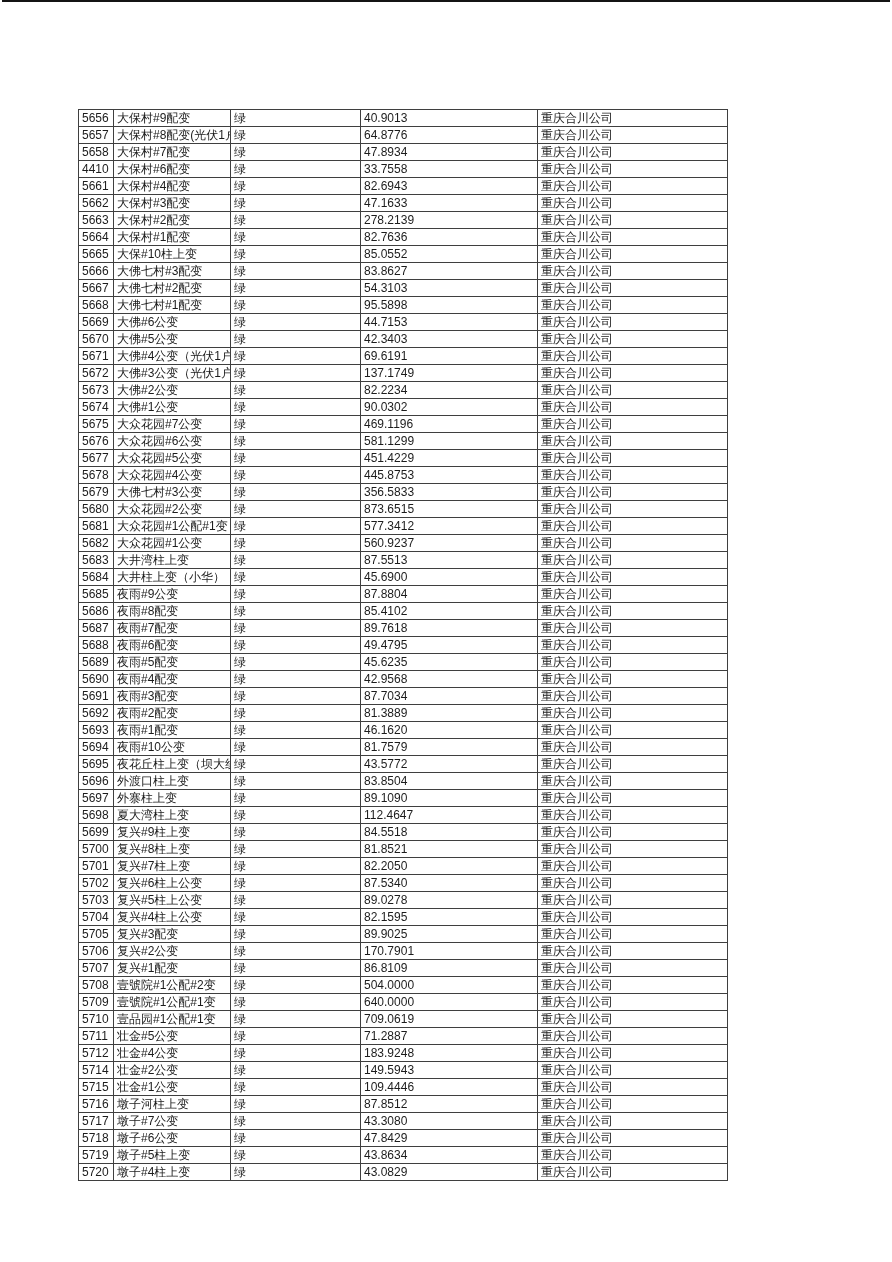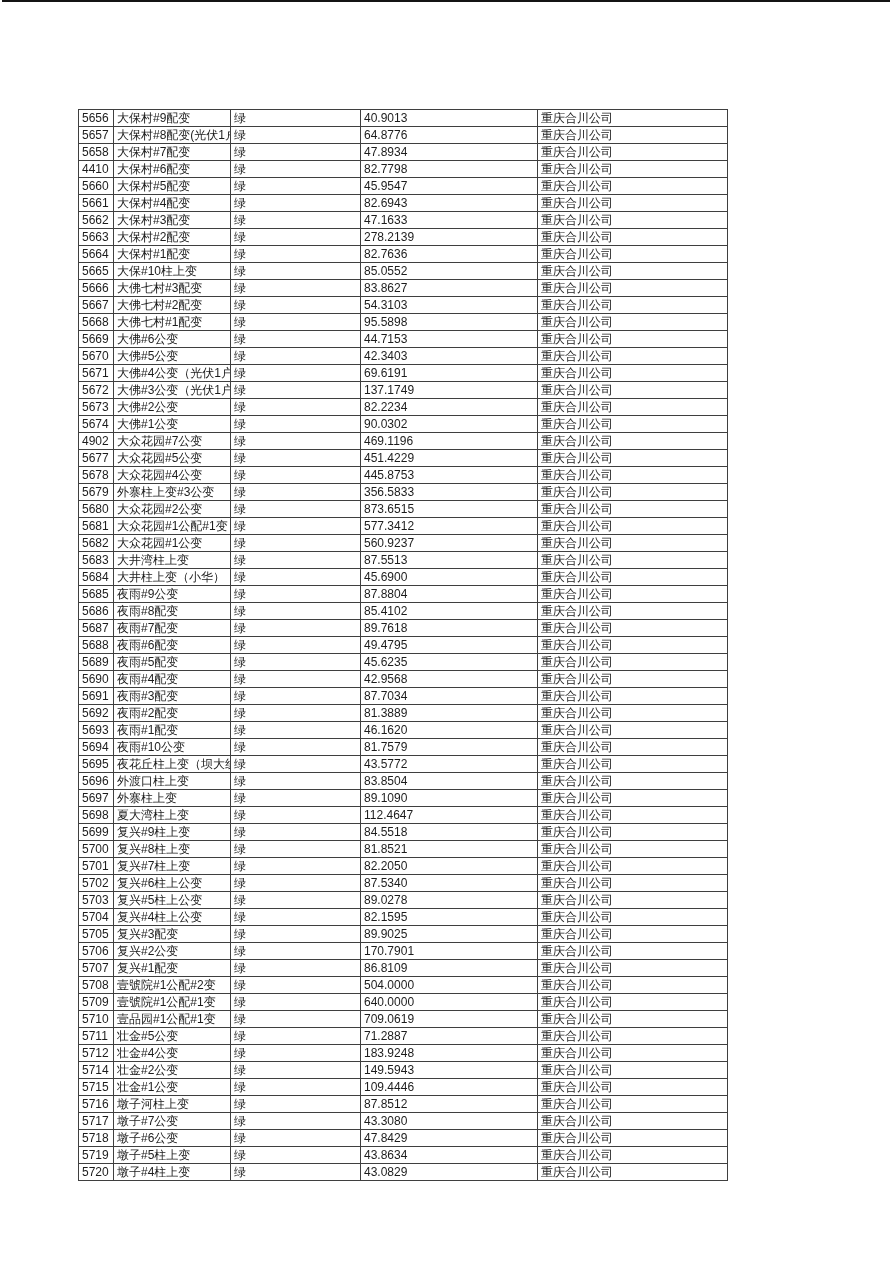--- a/index.html
+++ b/index.html
@@ -80,28 +80,21 @@
           <td>5658</td>
           <td>大保村#7配变</td>
           <td>绿</td>
           <td>47.8934</td>
           <td>重庆合川公司</td>
         </tr>
         <tr>
           <td>4410</td>
           <td>大保村#6配变</td>
           <td>绿</td>
-          <td>82.7798</td>
-          <td>重庆合川公司</td>
-        </tr>
-        <tr>
-          <td>5660</td>
-          <td>大保村#5配变</td>
-          <td>绿</td>
-          <td>45.9547</td>
+          <td>33.7558</td>
           <td>重庆合川公司</td>
         </tr>
         <tr>
           <td>5661</td>
           <td>大保村#4配变</td>
           <td>绿</td>
           <td>82.6943</td>
           <td>重庆合川公司</td>
         </tr>
         <tr>
@@ -189,43 +182,50 @@
           <td>重庆合川公司</td>
         </tr>
         <tr>
           <td>5674</td>
           <td>大佛#1公变</td>
           <td>绿</td>
           <td>90.0302</td>
           <td>重庆合川公司</td>
         </tr>
         <tr>
-          <td>4902</td>
+          <td>5675</td>
           <td>大众花园#7公变</td>
           <td>绿</td>
           <td>469.1196</td>
+          <td>重庆合川公司</td>
+        </tr>
+        <tr>
+          <td>5676</td>
+          <td>大众花园#6公变</td>
+          <td>绿</td>
+          <td>581.1299</td>
           <td>重庆合川公司</td>
         </tr>
         <tr>
           <td>5677</td>
           <td>大众花园#5公变</td>
           <td>绿</td>
           <td>451.4229</td>
           <td>重庆合川公司</td>
         </tr>
         <tr>
           <td>5678</td>
           <td>大众花园#4公变</td>
           <td>绿</td>
           <td>445.8753</td>
           <td>重庆合川公司</td>
         </tr>
         <tr>
           <td>5679</td>
-          <td>外寨柱上变#3公变</td>
+          <td>大佛七村#3公变</td>
           <td>绿</td>
           <td>356.5833</td>
           <td>重庆合川公司</td>
         </tr>
         <tr>
           <td>5680</td>
           <td>大众花园#2公变</td>
           <td>绿</td>
           <td>873.6515</td>
           <td>重庆合川公司</td>

